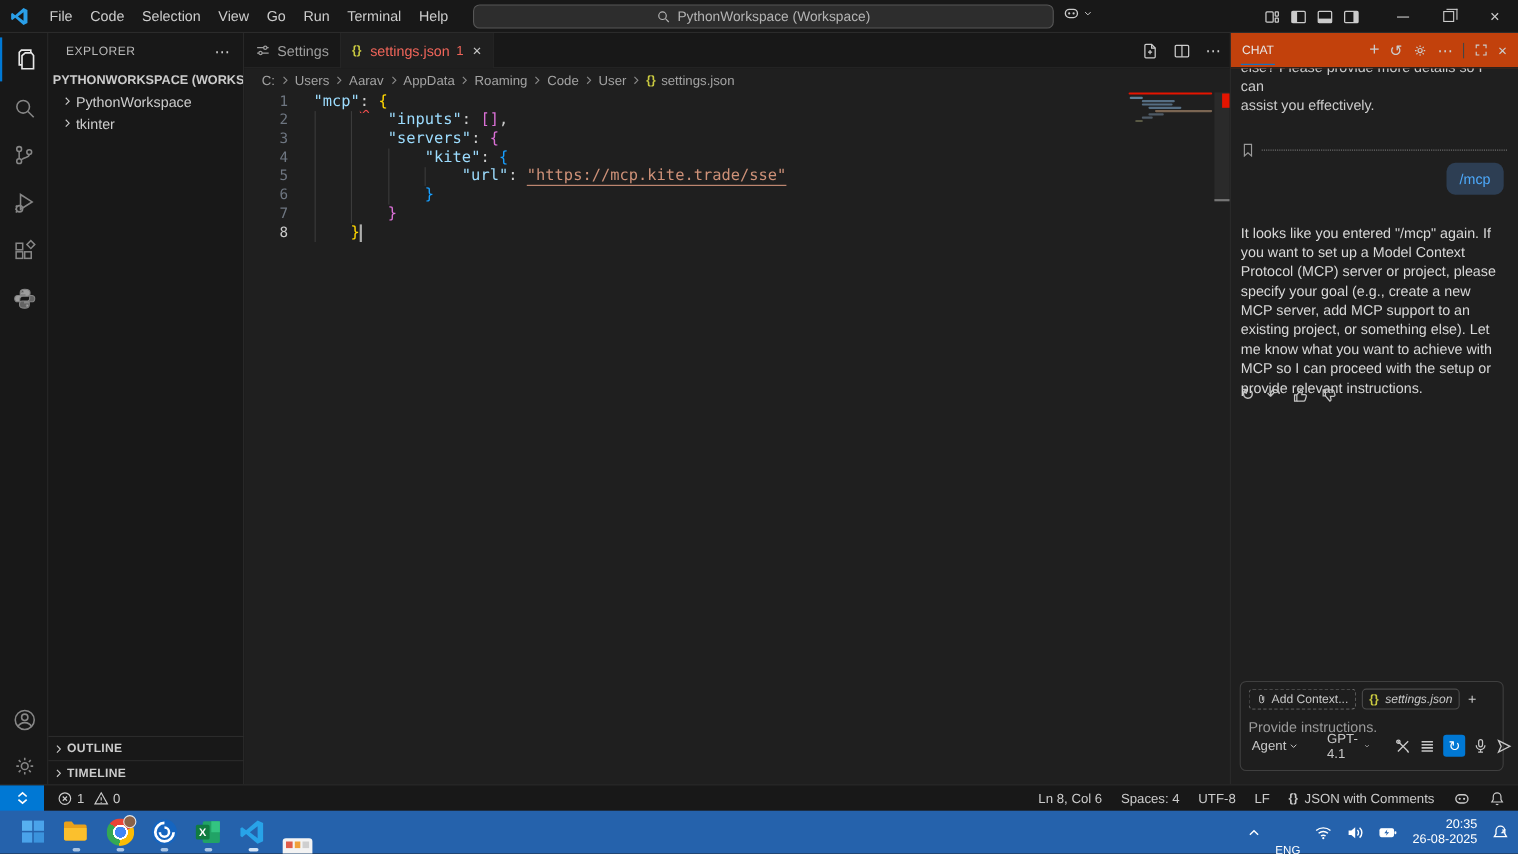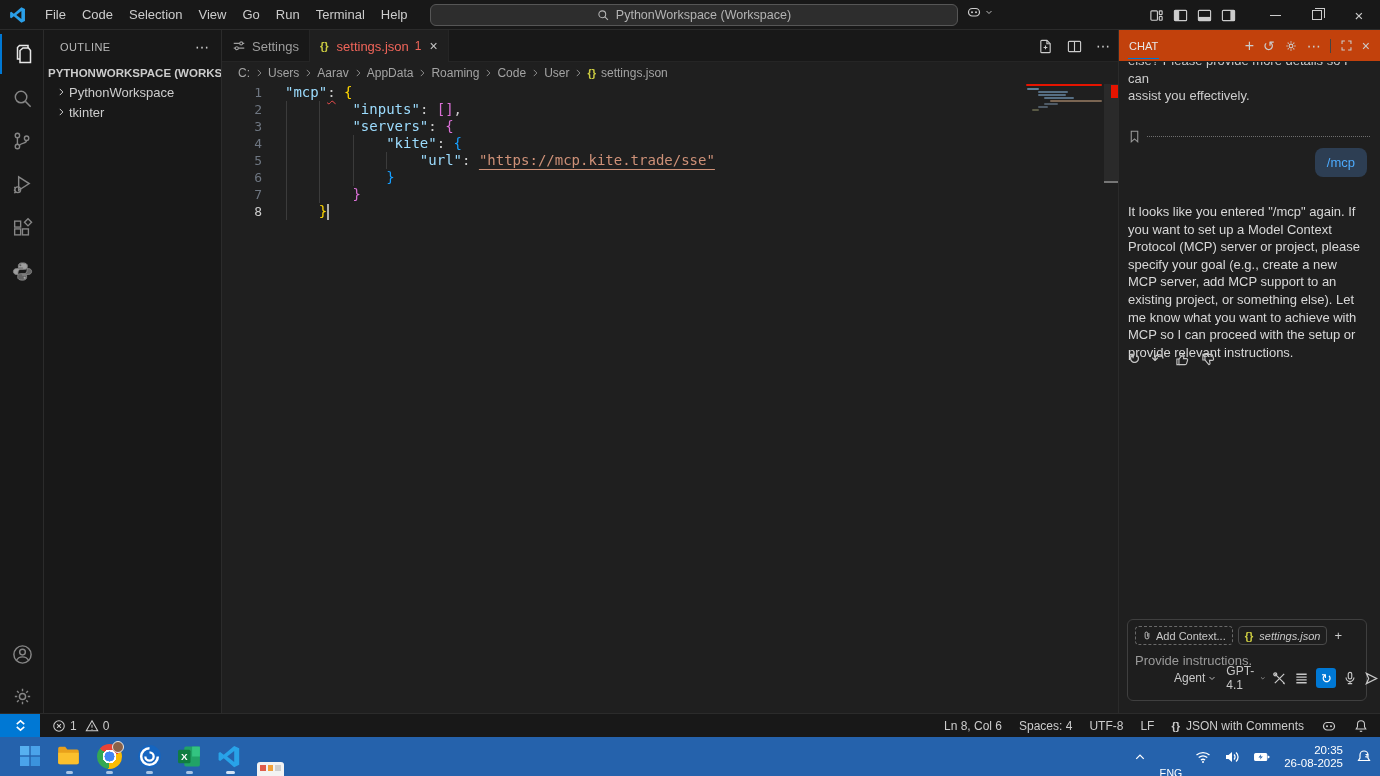--- a/index.html
+++ b/index.html
@@ -114,21 +114,21 @@
 
   #chat-input { position:absolute; left:8px; right:13px; bottom:12px; height:82px; background:#1e1e1e;
     border:1px solid #3f3f3f; border-radius:6px; padding:6px 7px; }
   #chip-row { display:flex; align-items:center; gap:5px; }
   .chip { display:flex; align-items:center; gap:4px; font-size:11px; color:#c8c8c8;
     border:1px dashed #6a6a6a; border-radius:4px; padding:2.5px 6px; }
   .chip.solid { border-style:solid; border-color:#4a4a4a; }
   .chip .fname { font-style:italic; }
   .chip-plus { color:#cccccc; font-size:13px; margin-left:2px; }
   #chat-placeholder { margin-top:8px; font-size:13px; color:#9a9a9a; }
-  #chat-controls { position:absolute; left:7px; right:7px; bottom:6px; display:flex; align-items:center; gap:4px;margin-left:36px; }
+  #chat-controls { position:absolute; left:7px; right:7px; bottom:6px; display:flex; align-items:center; gap:20px; }
   .drop { display:flex; align-items:center; gap:3px; font-size:12px; color:#c8c8c8; padding:2px 3px; }
   #chat-ctl-icons { margin-left:auto; display:flex; align-items:center; gap:7px; }
   .blue-btn { width:20px; height:20px; background:#0078d4; border-radius:3px; display:flex; align-items:center; justify-content:center; }
 
   
   #statusbar { position:absolute; top:713px; left:0; width:1380px; height:24px; background:#181818;
     border-top:1px solid #2b2b2b; color:#cccccc; font-size:12px; display:flex; align-items:center; }
   #remote-btn { width:40px; height:24px; background:#0078d4; display:flex; align-items:center; justify-content:center; }
   #problems { display:flex; align-items:center; gap:4px; margin-left:12px; }
   #status-right { margin-left:auto; display:flex; align-items:center; gap:17px; padding-right:12px; }
@@ -274,21 +274,21 @@
     <div class="act-item" style="top:646px">
       <svg width="23" height="23" viewBox="0 0 24 24" fill="none" stroke-width="1.5">
           <circle cx="12" cy="12" r="3.2"></circle>
           <path d="M12 4 V6.5 M12 17.5 V20 M4 12 H6.5 M17.5 12 H20 M6.3 6.3 L8.1 8.1 M15.9 15.9 L17.7 17.7 M17.7 6.3 L15.9 8.1 M8.1 15.9 L6.3 17.7"></path>
         </svg>
     </div>
   </div>
 
   <div id="sidebar">
     <div id="sidebar-header">
-      <span id="explorer-title">OUTLINE</span>
+      <span id="explorer-title">EXPLORER</span>
       <span class="more-dots">⋯</span>
     </div>
     <div id="workspace-root">
       <svg width="12" height="12" viewBox="0 0 16 16" fill="none" stroke="#cccccc" stroke-width="1.6">
           <path d="M3.5 6 L8 10.5 L12.5 6"></path>
         </svg>
       <span>PYTHONWORKSPACE (WORKSP...</span>
     </div>
     <div>
         <div class="tree-item">
@@ -299,20 +299,38 @@
           </span>
     <span>PythonWorkspace</span>
         </div>
         <div class="tree-item">
     <span class="tree-chev">
             <svg width="10" height="10" viewBox="0 0 16 16" fill="none" stroke="#cccccc" stroke-width="1.6">
               <path d="M6 3 L11 8 L6 13"></path>
             </svg>
           </span>
     <span>tkinter</span>
+        </div>
+      </div>
+    <div id="sidebar-sections">
+        <div class="side-section">
+    <span class="tree-chev">
+            <svg width="10" height="10" viewBox="0 0 16 16" fill="none" stroke="#cccccc" stroke-width="1.6">
+              <path d="M6 3 L11 8 L6 13"></path>
+            </svg>
+          </span>
+    <span>OUTLINE</span>
+        </div>
+        <div class="side-section">
+    <span class="tree-chev">
+            <svg width="10" height="10" viewBox="0 0 16 16" fill="none" stroke="#cccccc" stroke-width="1.6">
+              <path d="M6 3 L11 8 L6 13"></path>
+            </svg>
+          </span>
+    <span>TIMELINE</span>
         </div>
       </div>
   </div>
 
   <div id="editor">
     <div id="tabbar">
       <div class="tab">
         <svg width="14" height="14" viewBox="0 0 16 16" fill="none" stroke="#9d9d9d" stroke-width="1.3">
             <path d="M2 5 H14 M2 10.5 H14"></path>
             <circle cx="10.5" cy="5" r="1.7" fill="#181818"></circle>

